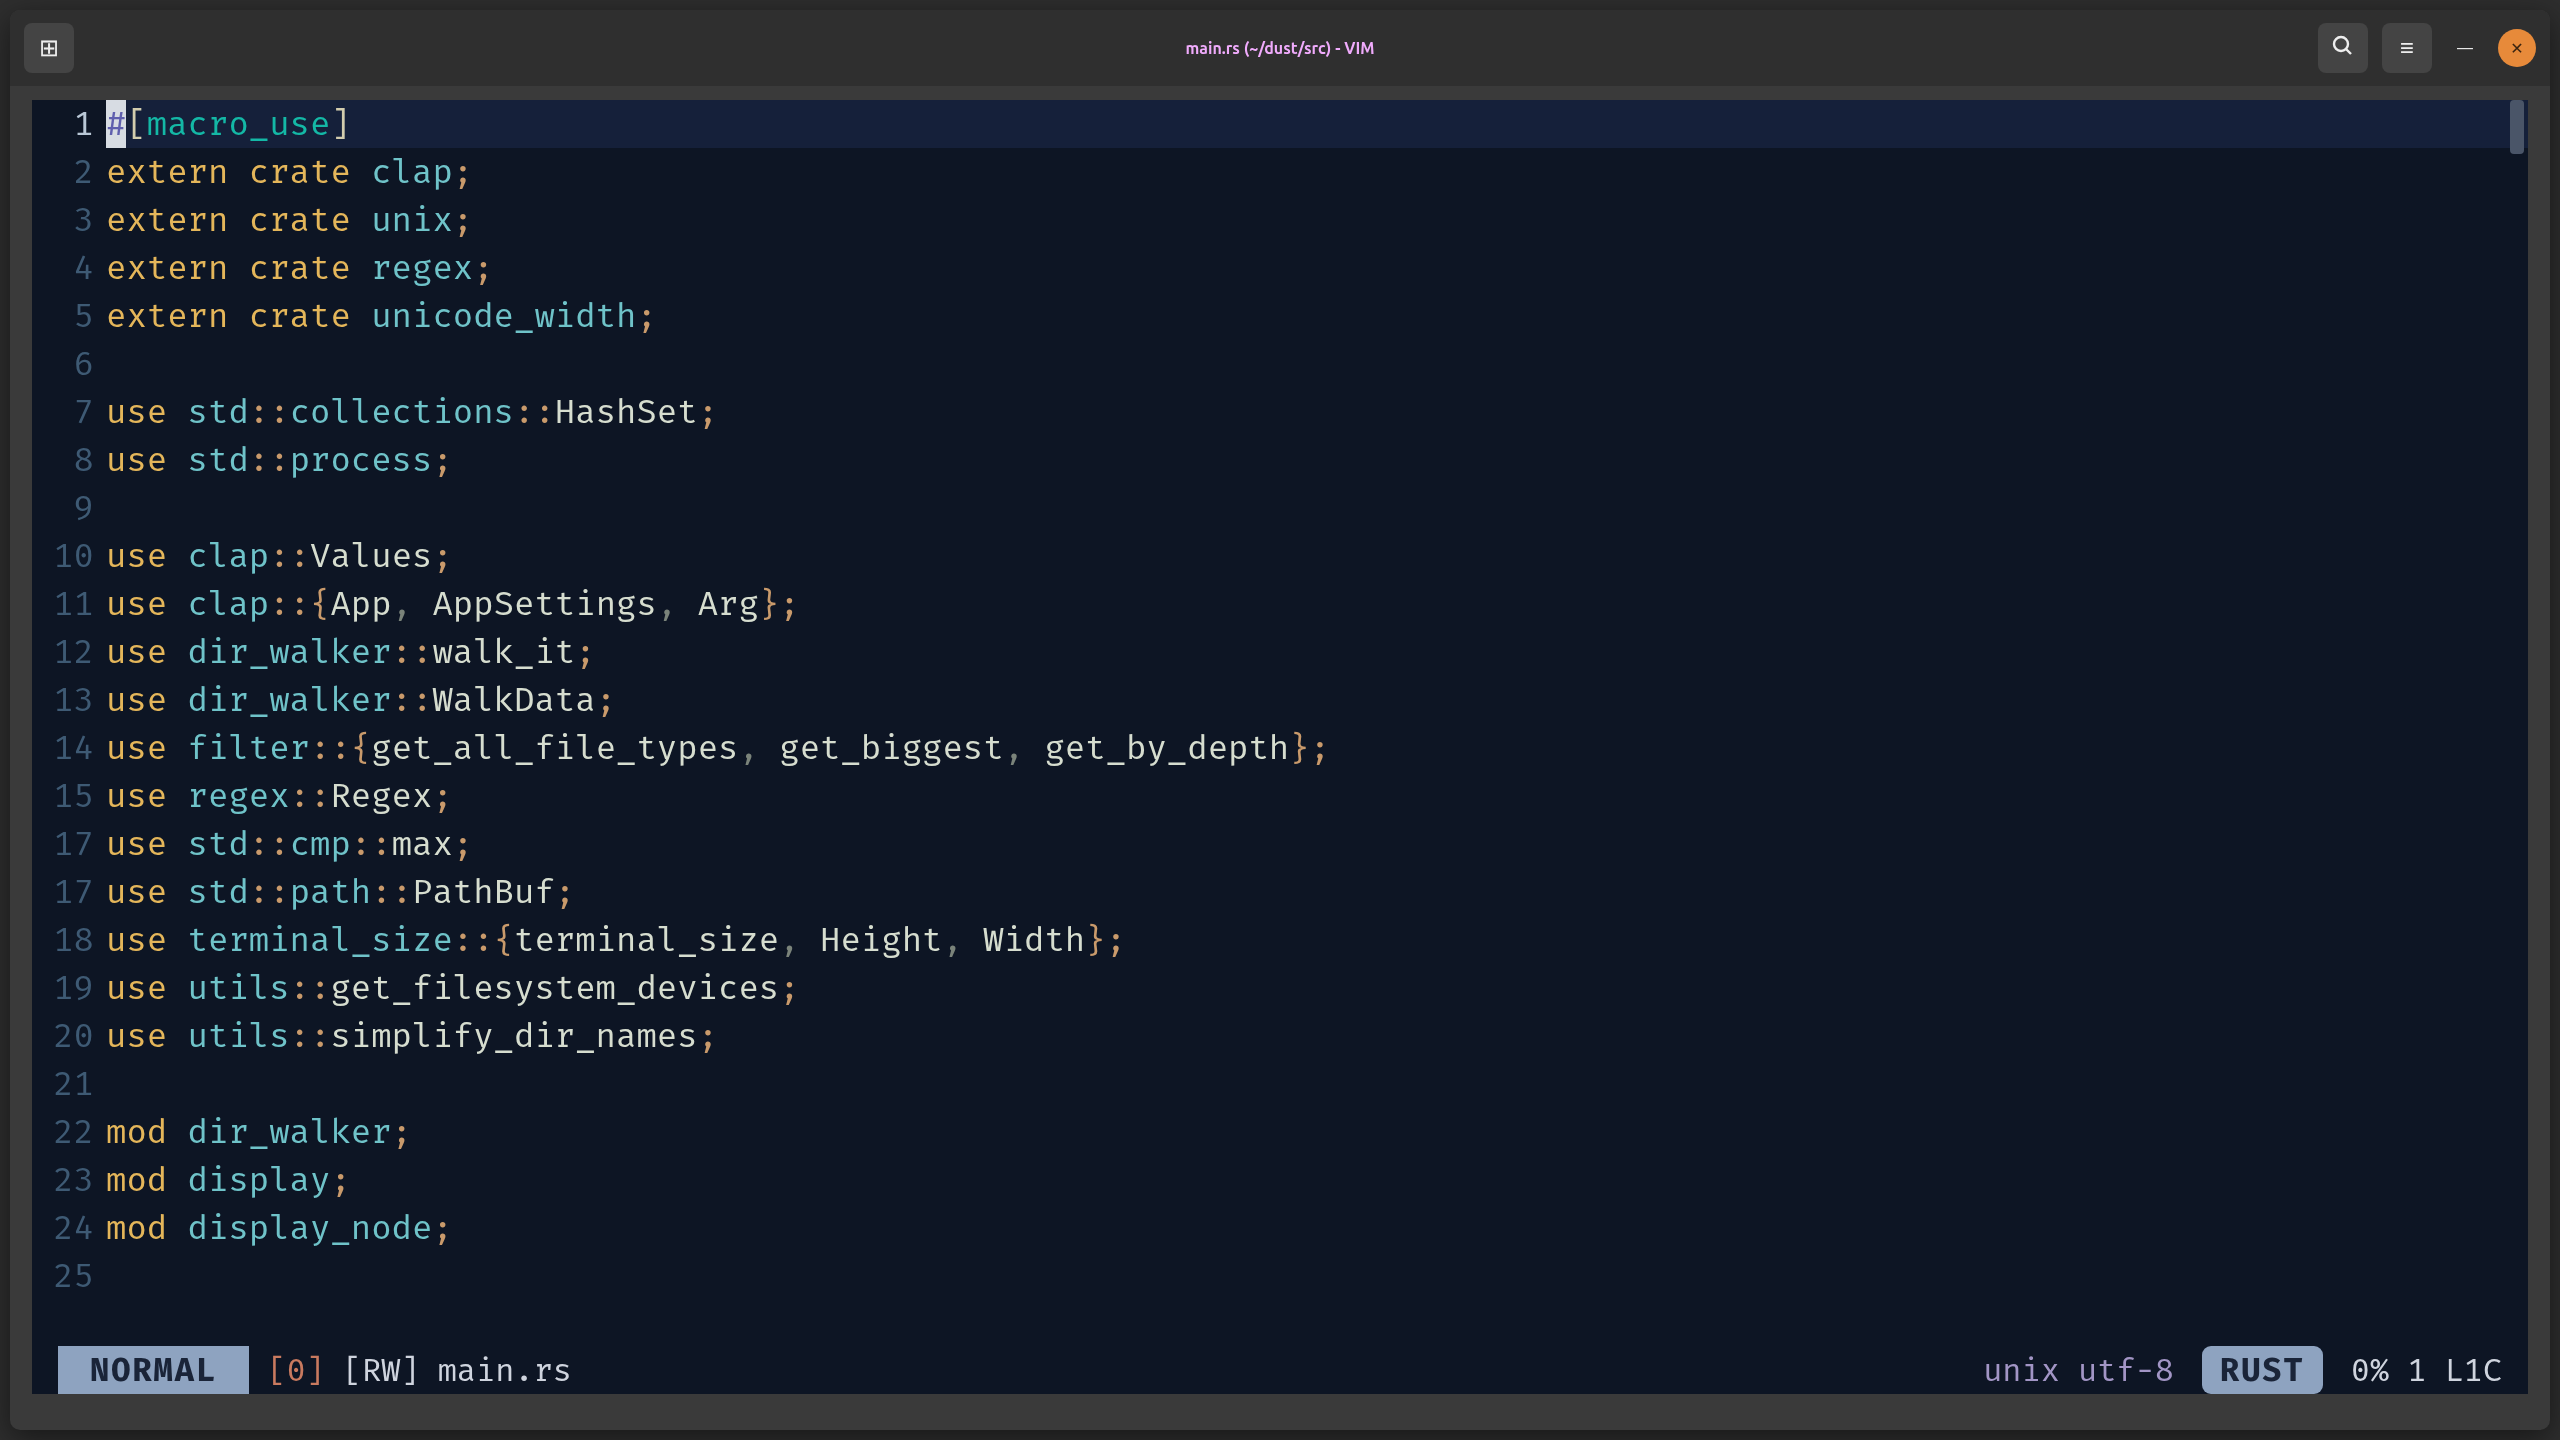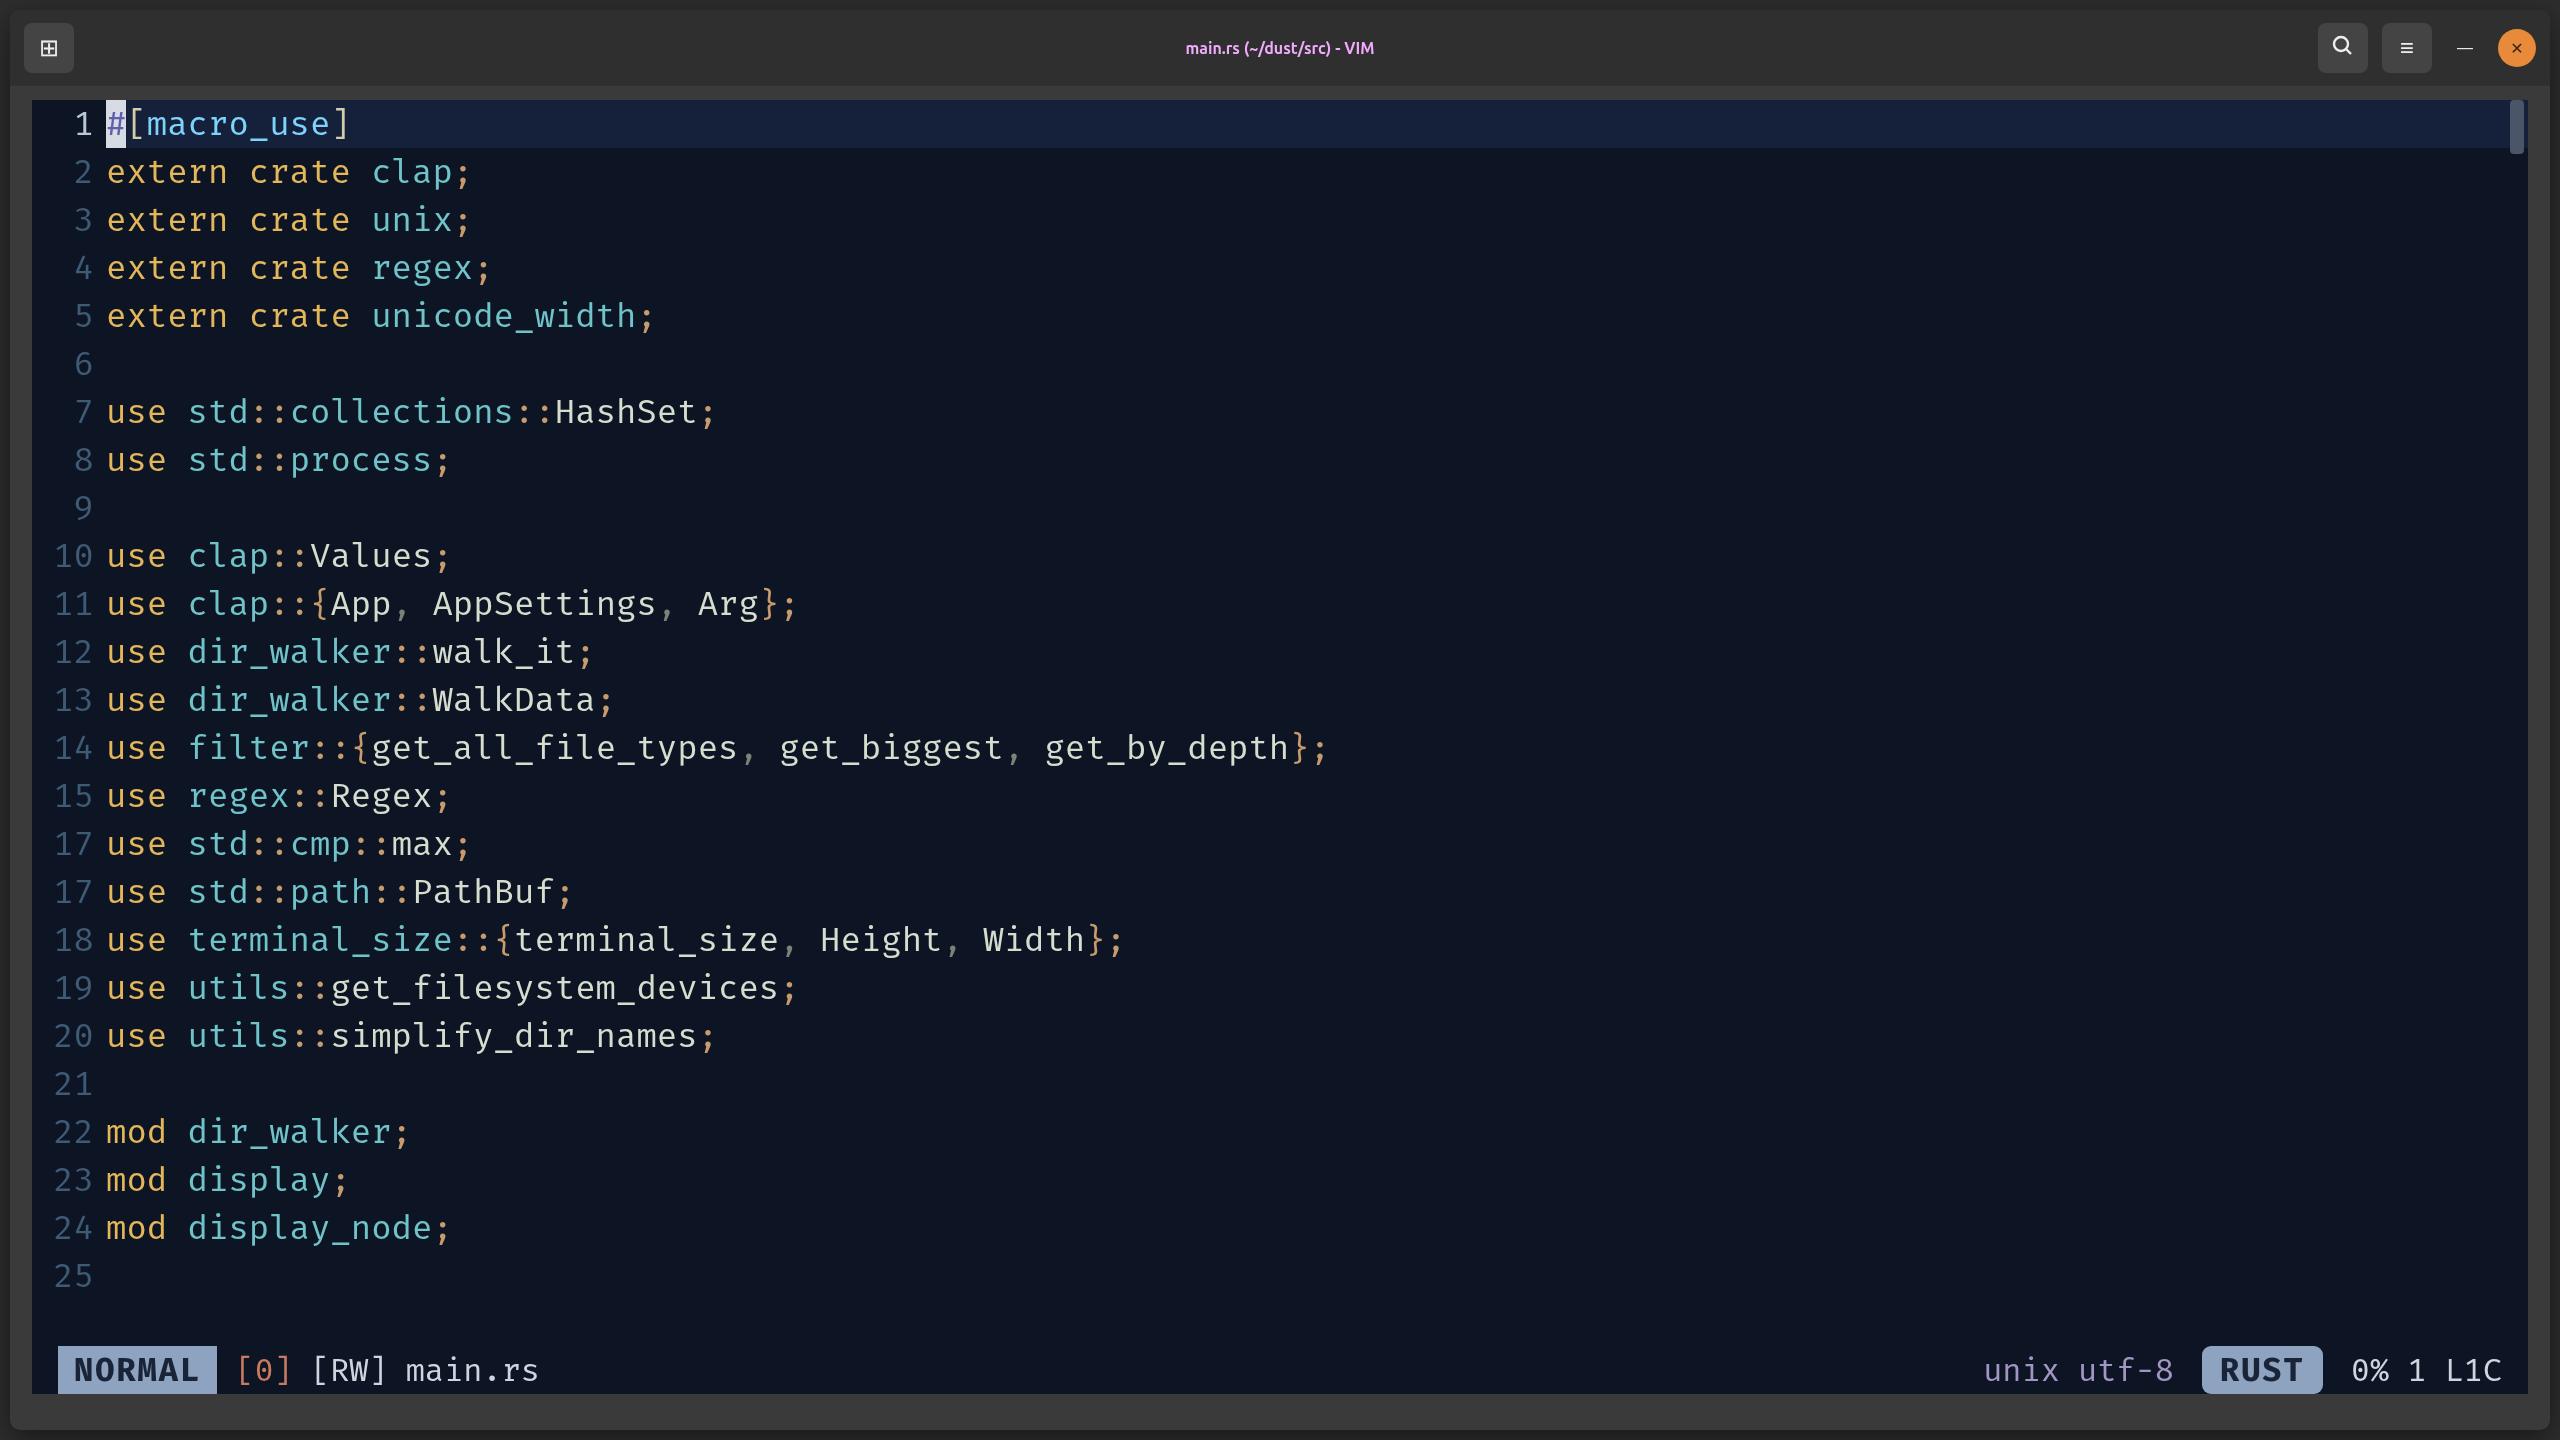--- a/index.html
+++ b/index.html
@@ -107,40 +107,40 @@
 .cursor-cell {
   background: #d7dce3;
   color: #5f5fae;
   display: inline-block;
 }
 
 .kw    { color: #e4b65a; }      
 .crate { color: #6fc3c9; }      
 .ident { color: #d6ddcf; }      
 .punct { color: #c99a6b; }      
-.attr  { color: #7dd3fc; text-align: right; }      
+.attr  { color: #14b8a6; text-align: right; }      
 .attrb { color: #d3cdae; }      
 .sep   { color: #7a837a; }      
 
 .statusbar {
   position: absolute;
   left: 0; right: 0; bottom: 0;
   height: 48px;
   display: flex;
   align-items: center;
   background: #0d1524;
   font-family: 'Fira Mono','DejaVu Sans Mono','Menlo',monospace;
   font-size: 32px;
   padding: 0 26px 0 26px;
   gap: 18px;
 }
 .mode-badge {
   background: #8ea3c0;
   color: #1a2438;
-  padding: 0 16px;
+  padding: 0 32px;
   font-weight: 700;
   letter-spacing: 2px;
 }
 .buf-zero { color: #c97a5f; }
 .rw { color: #cfd4de; }
 .fname { color: #cfd4de; }
 .spacer { flex: 1; }
 .fileinfo { color: #a295c5; }
 .lang-badge {
   background: #8ea3c0;

